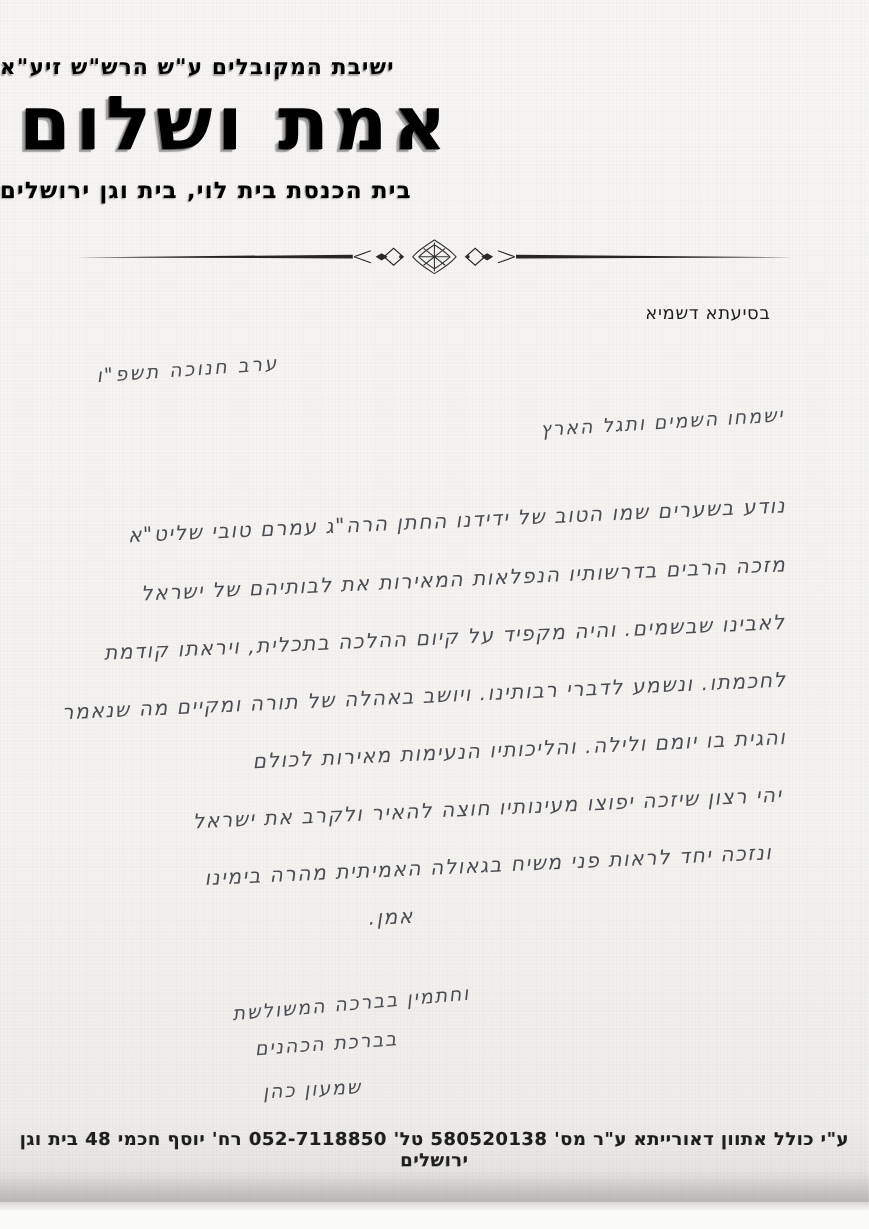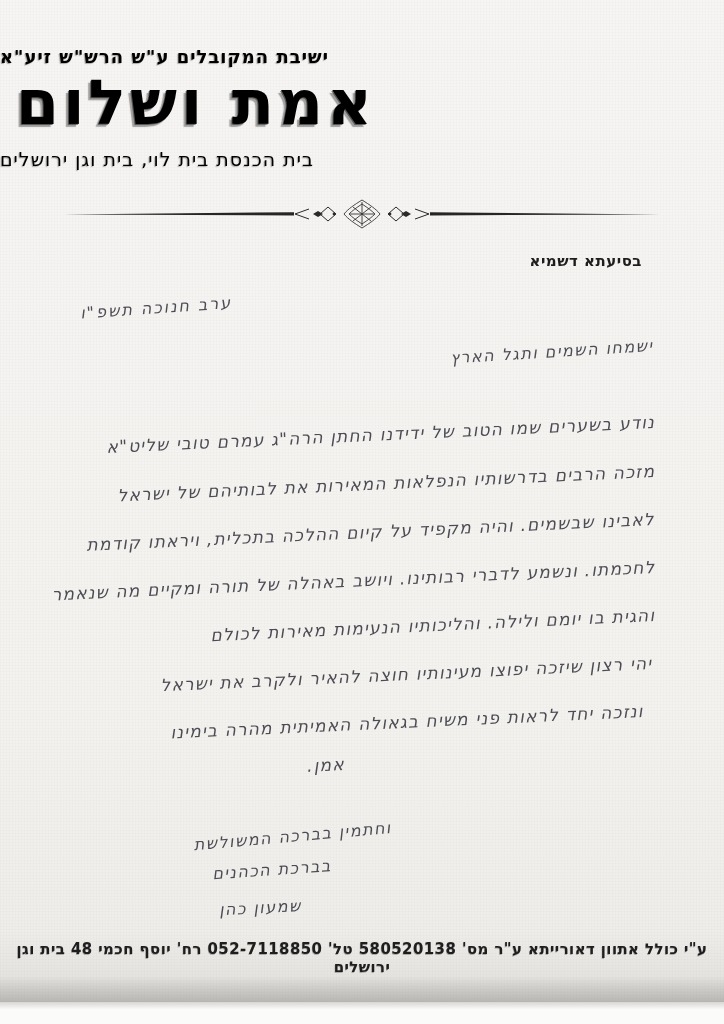--- a/index.html
+++ b/index.html
@@ -29,27 +29,27 @@
     text-shadow:-1px 1px 1px rgba(70,70,70,0.45);
   }
   .main-title{
     position:absolute;left:0;right:0;top:66px;
     font-size:62px;font-weight:bold;letter-spacing:4px;
     text-shadow:-3px 3px 1px rgba(55,55,55,0.45), -1px 1px 0 rgba(30,30,30,0.6);
     margin-left:16px;
   }
   .subtitle{
     position:absolute;left:0;right:0;top:148px;
-    font-size:19px;font-weight:normal;letter-spacing:1px;
+    font-size:19px;font-weight:bold;letter-spacing:1px;
     text-shadow:-1px 1px 1px rgba(70,70,70,0.4);
   }
   .divider{position:absolute;left:62px;top:196px;width:600px;height:36px;}
   .subheader-right{
     position:absolute;right:82px;top:252px;direction:rtl;
-    font-size:15px;font-weight:bold;color:#1d1d1d;letter-spacing:0.5px;
+    font-size:15px;font-weight:normal;color:#1d1d1d;letter-spacing:0.5px;
   }
   .subheader-left{
     position:absolute;left:64px;top:252px;direction:rtl;
     font-size:15px;font-weight:bold;color:#1d1d1d;letter-spacing:0.5px;
   }
   
   .hand{
     position:absolute;direction:rtl;white-space:nowrap;
     font-family:"DejaVu Sans",sans-serif;font-style:italic;
     color:rgba(52,52,63,0.88);

